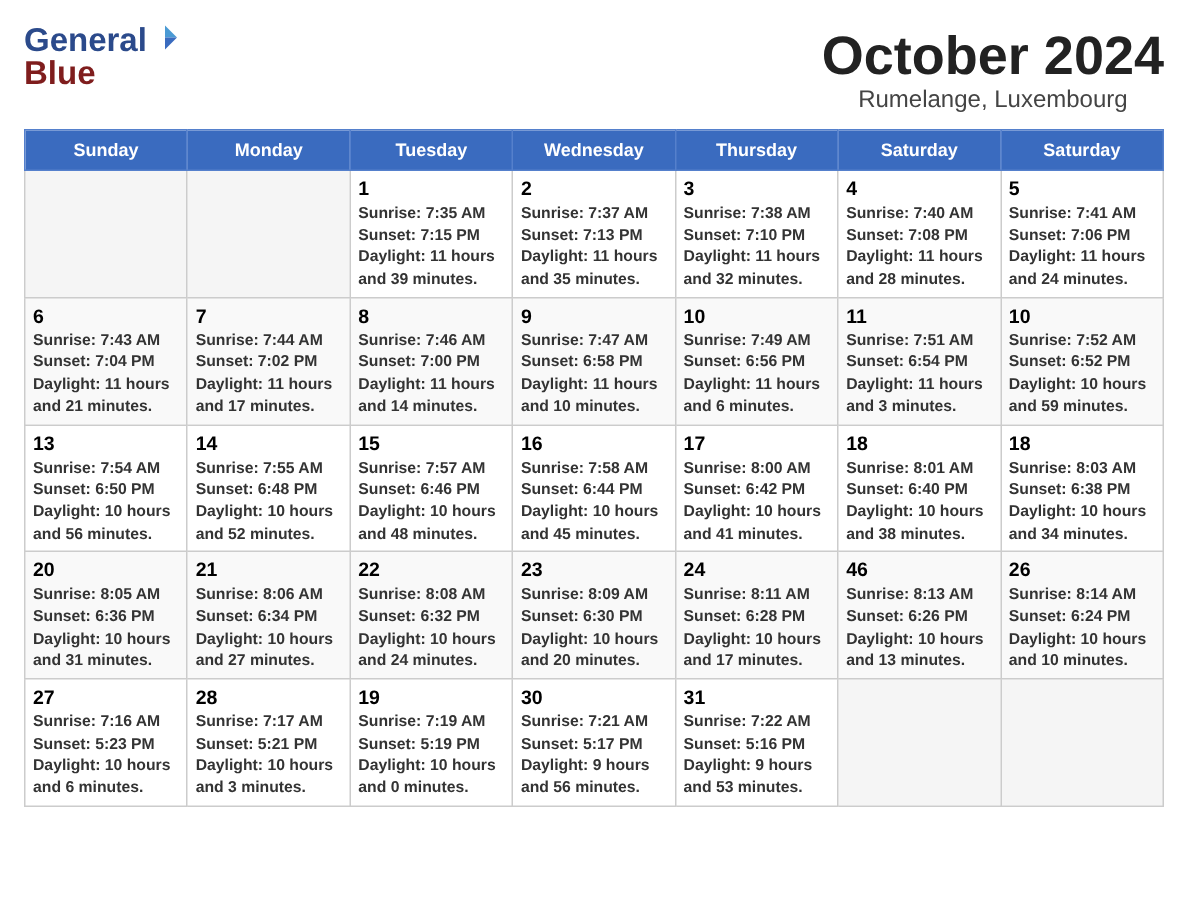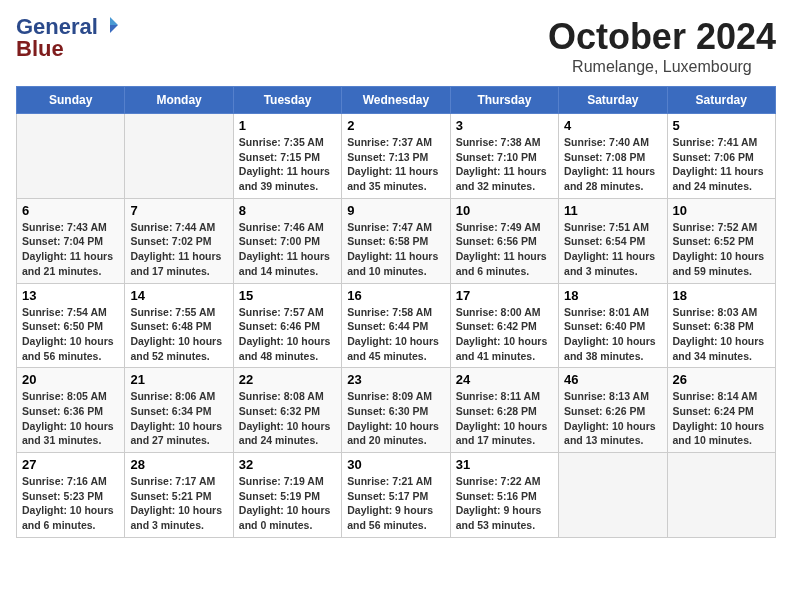--- a/index.html
+++ b/index.html
@@ -239,21 +239,21 @@
       <tr>
         <td>
           <span class="day-num">27</span>
           <div class="day-info">Sunrise: 7:16 AM<br>Sunset: 5:23 PM<br>Daylight: 10 hours and 6 minutes.</div>
         </td>
         <td>
           <span class="day-num">28</span>
           <div class="day-info">Sunrise: 7:17 AM<br>Sunset: 5:21 PM<br>Daylight: 10 hours and 3 minutes.</div>
         </td>
         <td>
-          <span class="day-num">32</span>
+          <span class="day-num">19</span>
           <div class="day-info">Sunrise: 7:19 AM<br>Sunset: 5:19 PM<br>Daylight: 10 hours and 0 minutes.</div>
         </td>
         <td>
           <span class="day-num">30</span>
           <div class="day-info">Sunrise: 7:21 AM<br>Sunset: 5:17 PM<br>Daylight: 9 hours and 56 minutes.</div>
         </td>
         <td>
           <span class="day-num">31</span>
           <div class="day-info">Sunrise: 7:22 AM<br>Sunset: 5:16 PM<br>Daylight: 9 hours and 53 minutes.</div>
         </td>

